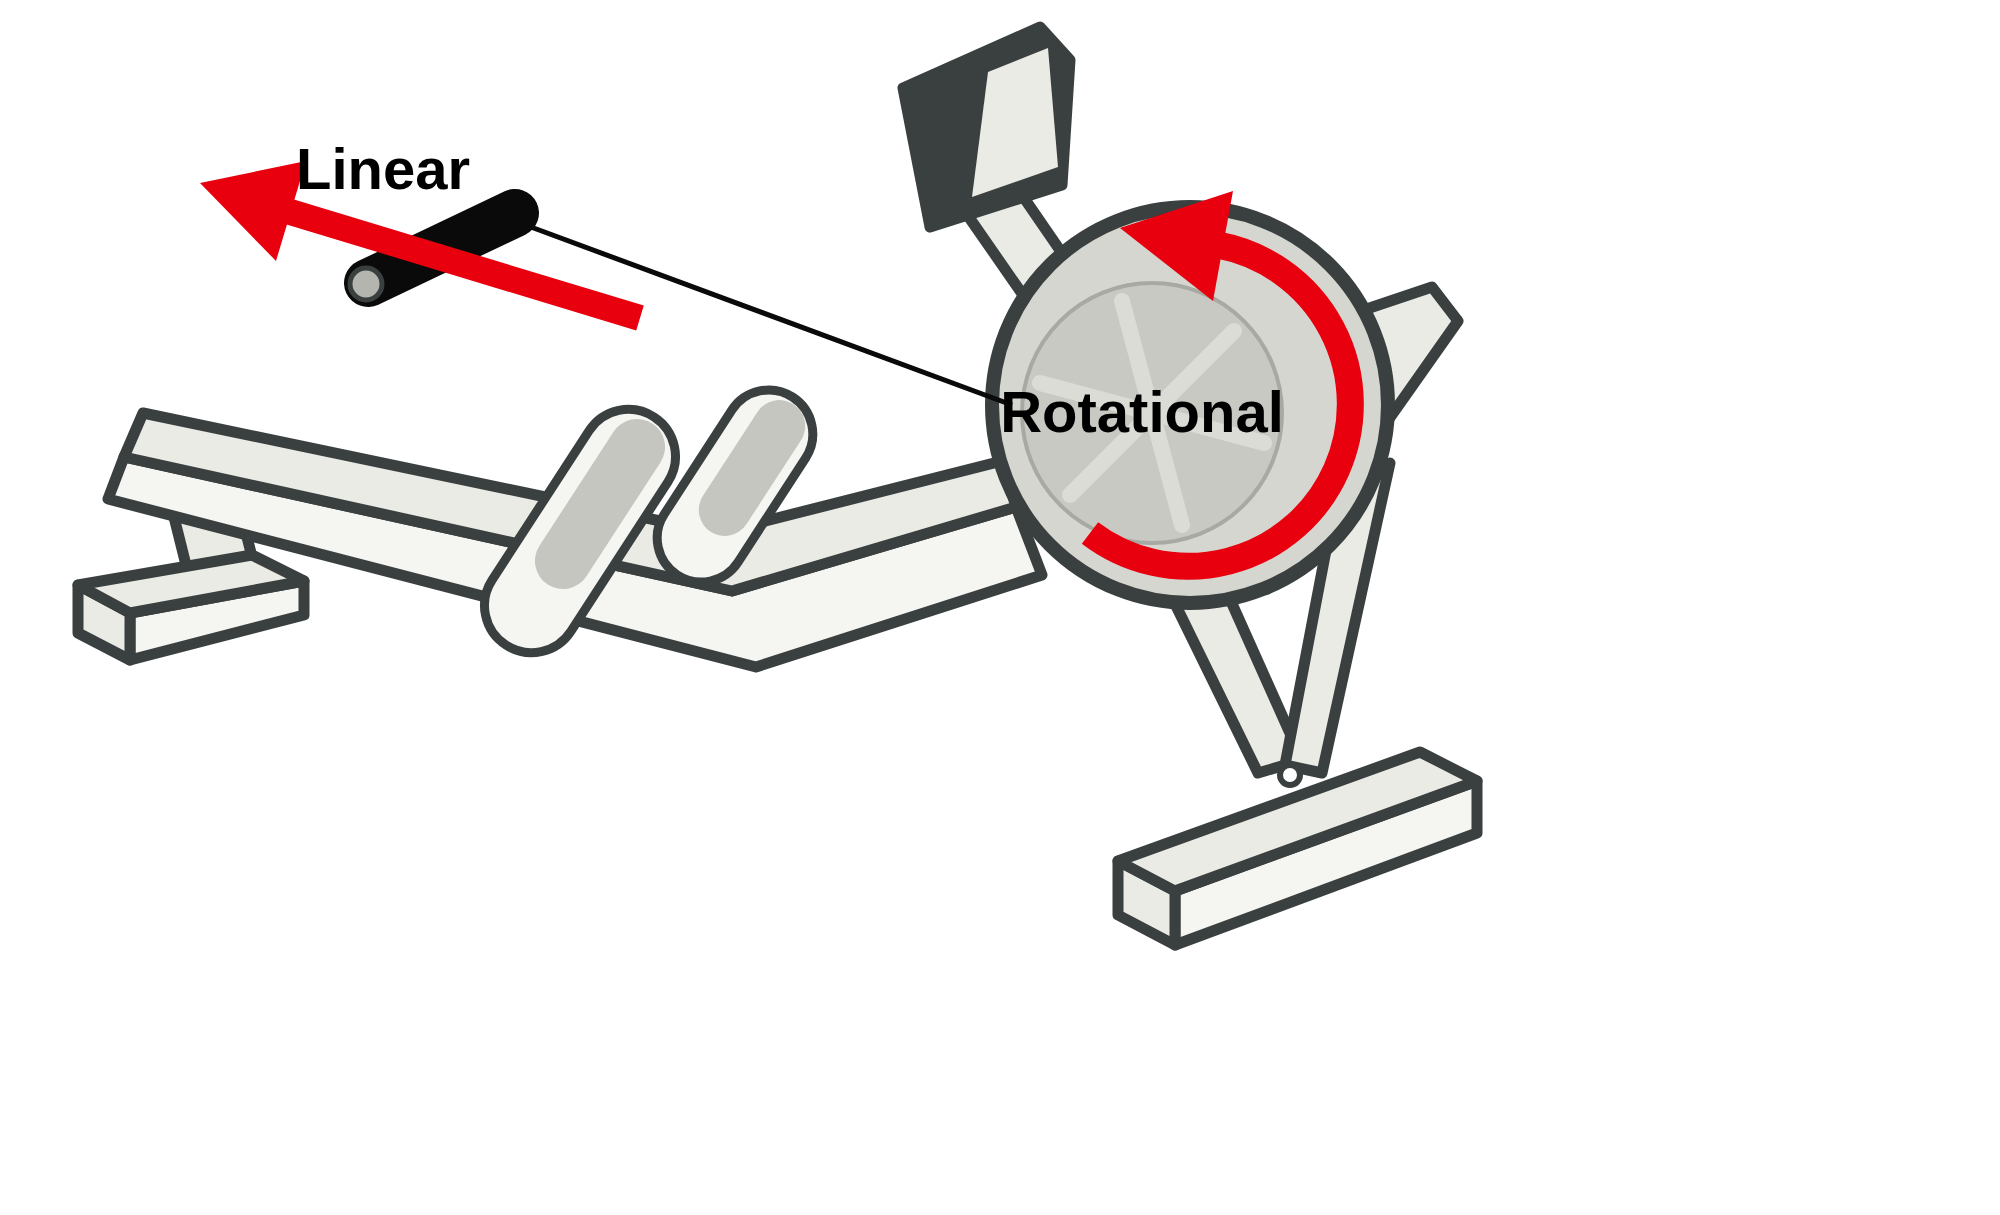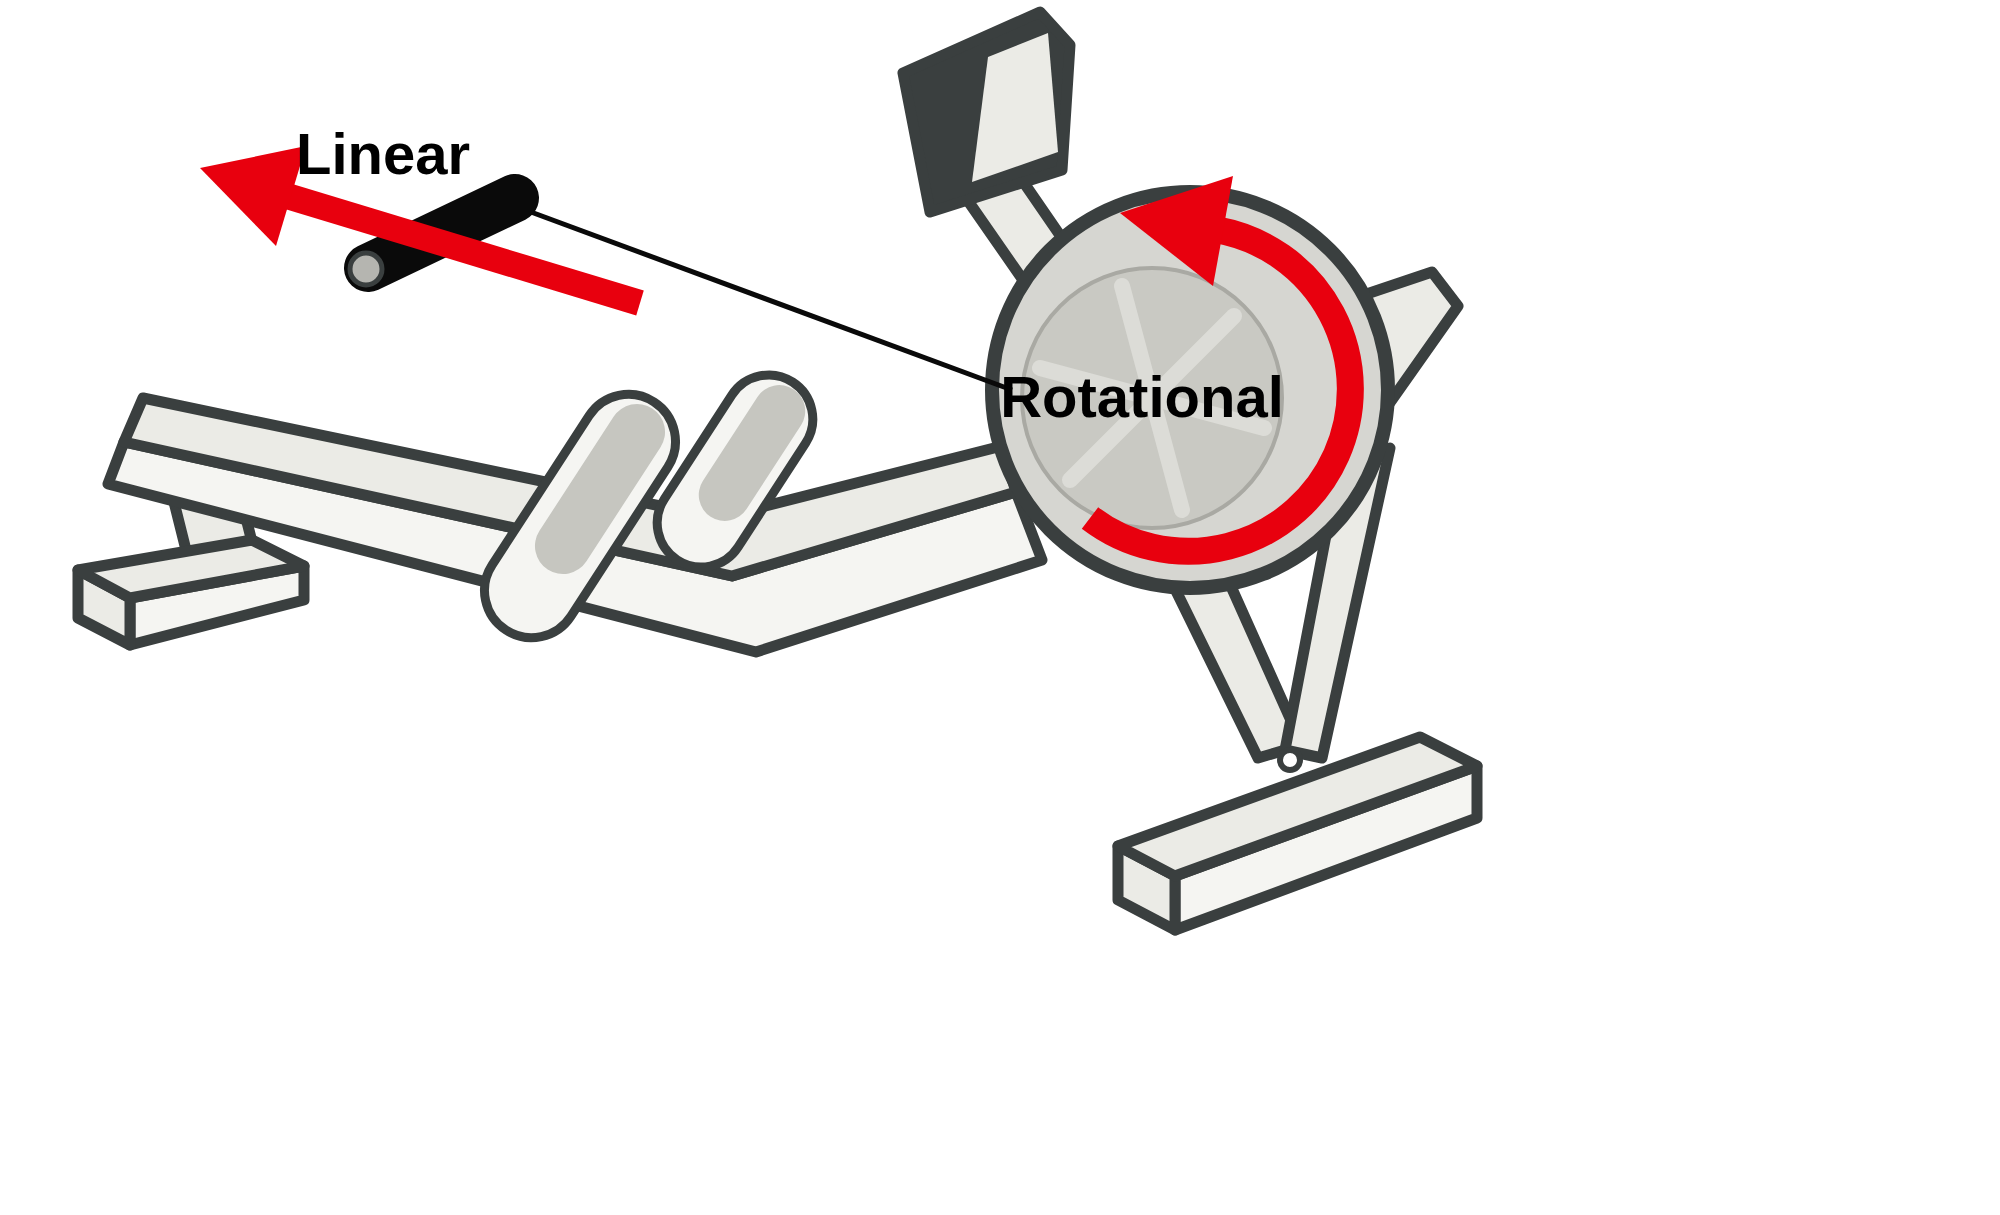--- a/index.html
+++ b/index.html
@@ -7,20 +7,21 @@
     padding: 0;
     background: #ffffff;
   }
   .stage {
     position: relative;
     width: 2000px;
     height: 1195px;
     background: var(--background, #ffffff);
     overflow: hidden;
     font-family: "Liberation Sans", sans-serif;
+    margin-top: 15px;
   }
   svg { display: block; }
 
   .outlined {
     stroke: var(--outline, #3a3f3f);
     stroke-width: 11;
     stroke-linejoin: round;
   }
   .outlined-thin {
     stroke: var(--outline, #3a3f3f);

